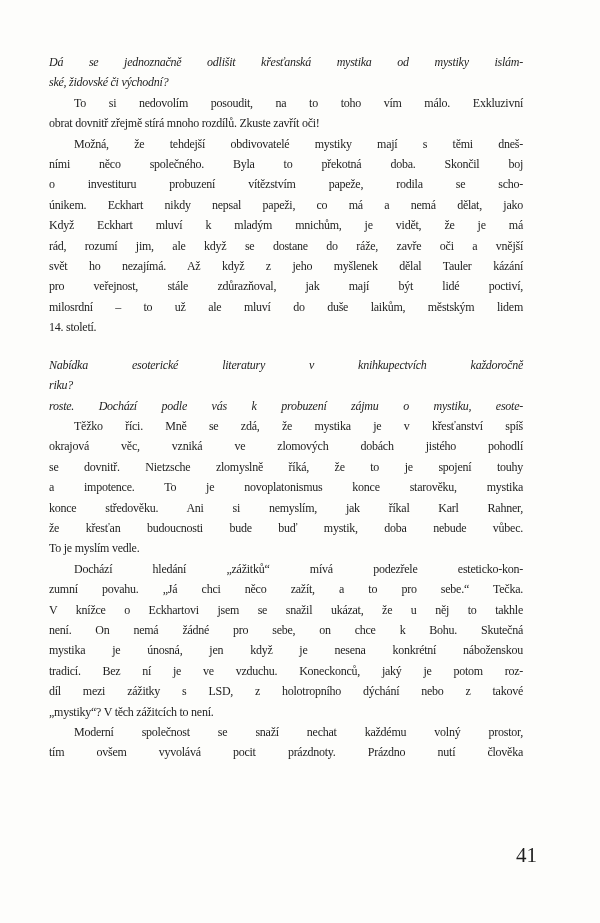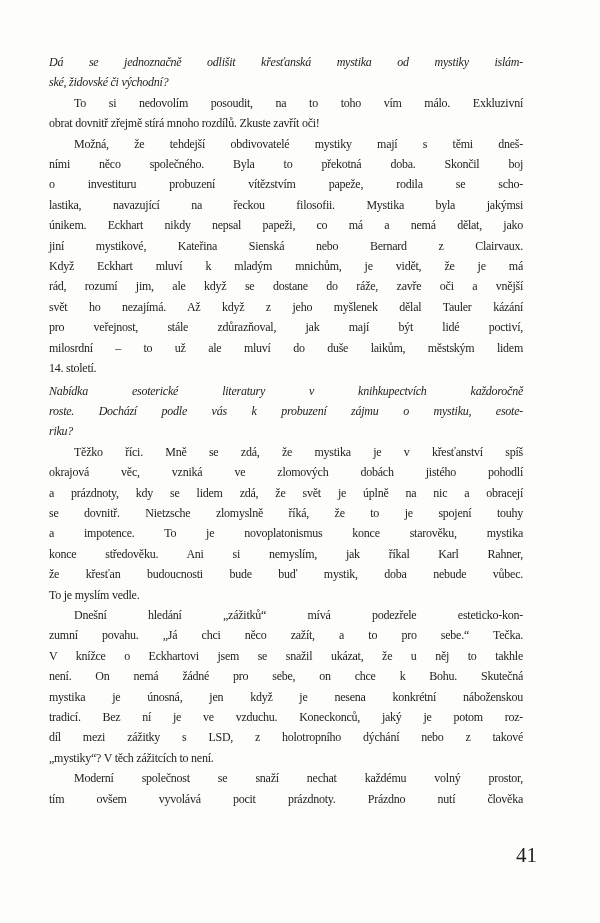--- a/index.html
+++ b/index.html
@@ -20,21 +20,21 @@
   .text-block {
     position: absolute;
     left: 49px;
     top: 52px;
     width: 474px;
     font-size: 12px;
     line-height: 20.4px;
     letter-spacing: -0.25px;
   }
   .block { margin: 0; }
-  .block.gap { margin-top: 2px; }
+  .block.gap { margin-top: 17px; }
   .block.question { font-style: italic; }
   .line {
     text-align: justify;
     text-align-last: justify;
     -moz-text-align-last: justify;
     white-space: normal;
   }
   .line.no-just {
     text-align-last: left;
     -moz-text-align-last: left;
@@ -58,45 +58,42 @@
       <div class="block question">
         <div class="line">Dá se jednoznačně odlišit křesťanská mystika od mystiky islám-</div>
         <div class="line no-just">ské, židovské či východní?</div>
       </div>
       <div class="block answer">
         <div class="line indent">To si nedovolím posoudit, na to toho vím málo. Exkluzivní</div>
         <div class="line no-just">obrat dovnitř zřejmě stírá mnoho rozdílů. Zkuste zavřít oči!</div>
         <div class="line indent">Možná, že tehdejší obdivovatelé mystiky mají s těmi dneš-</div>
         <div class="line">ními něco společného. Byla to překotná doba. Skončil boj</div>
         <div class="line">o investituru probuzení vítězstvím papeže, rodila se scho-</div>
-        <div class="line">lastika, navazující na řeckou filosofii. Mystika byla jakýmsi</div>
         <div class="line">únikem. Eckhart nikdy nepsal papeži, co má a nemá dělat, jako</div>
-        <div class="line">jiní mystikové, Kateřina Sienská nebo Bernard z Clairvaux.</div>
         <div class="line">Když Eckhart mluví k mladým mnichům, je vidět, že je má</div>
         <div class="line">rád, rozumí jim, ale když se dostane do ráže, zavře oči a vnější</div>
         <div class="line">svět ho nezajímá. Až když z jeho myšlenek dělal Tauler kázání</div>
         <div class="line">pro veřejnost, stále zdůrazňoval, jak mají být lidé poctiví,</div>
         <div class="line">milosrdní – to už ale mluví do duše laikům, městským lidem</div>
         <div class="line no-just">14. století.</div>
       </div>
       <div class="block question gap">
         <div class="line">Nabídka esoterické literatury v knihkupectvích každoročně</div>
+        <div class="line no-just">riku?</div>
         <div class="line">roste. Dochází podle vás k probuzení zájmu o mystiku, esote-</div>
-        <div class="line no-just">riku?</div>
       </div>
       <div class="block answer">
         <div class="line indent">Těžko říci. Mně se zdá, že mystika je v křesťanství spíš</div>
         <div class="line">okrajová věc, vzniká ve zlomových dobách jistého pohodlí</div>
-        <div class="line">a prázdnoty, kdy se lidem zdá, že svět je úplně na nic a obracejí</div>
         <div class="line">se dovnitř. Nietzsche zlomyslně říká, že to je spojení touhy</div>
         <div class="line">a impotence. To je novoplatonismus konce starověku, mystika</div>
         <div class="line">konce středověku. Ani si nemyslím, jak říkal Karl Rahner,</div>
         <div class="line">že křesťan budoucnosti bude buď mystik, doba nebude vůbec.</div>
         <div class="line no-just">To je myslím vedle.</div>
-        <div class="line indent">Dnešní hledání „zážitků“ mívá podezřele esteticko-kon-</div>
+        <div class="line indent">Dochází hledání „zážitků“ mívá podezřele esteticko-kon-</div>
         <div class="line">zumní povahu. „Já chci něco zažít, a to pro sebe.“ Tečka.</div>
         <div class="line">V knížce o Eckhartovi jsem se snažil ukázat, že u něj to takhle</div>
         <div class="line">není. On nemá žádné pro sebe, on chce k Bohu. Skutečná</div>
         <div class="line">mystika je únosná, jen když je nesena konkrétní náboženskou</div>
         <div class="line">tradicí. Bez ní je ve vzduchu. Koneckonců, jaký je potom roz-</div>
         <div class="line">díl mezi zážitky s LSD, z holotropního dýchání nebo z takové</div>
         <div class="line no-just">„mystiky“? V těch zážitcích to není.</div>
         <div class="line indent">Moderní společnost se snaží nechat každému volný prostor,</div>
         <div class="line">tím ovšem vyvolává pocit prázdnoty. Prázdno nutí člověka</div>
       </div>

